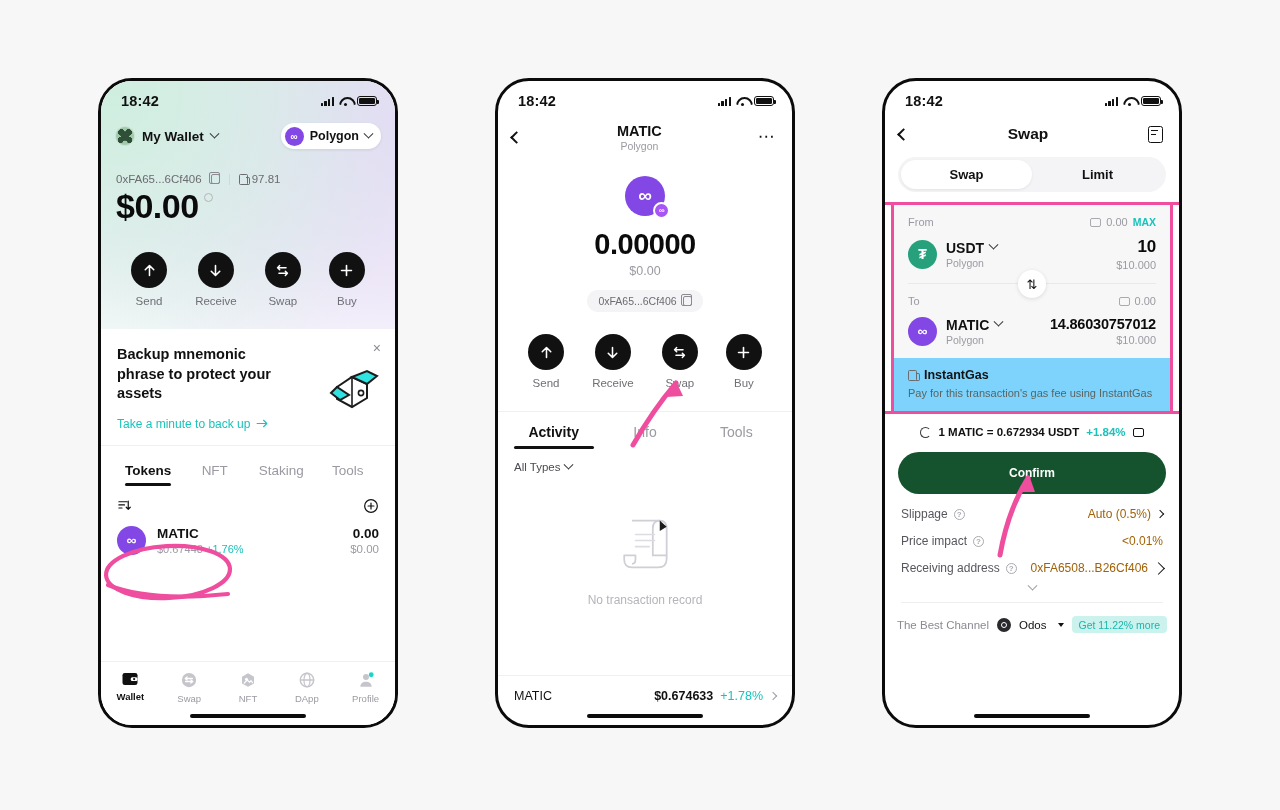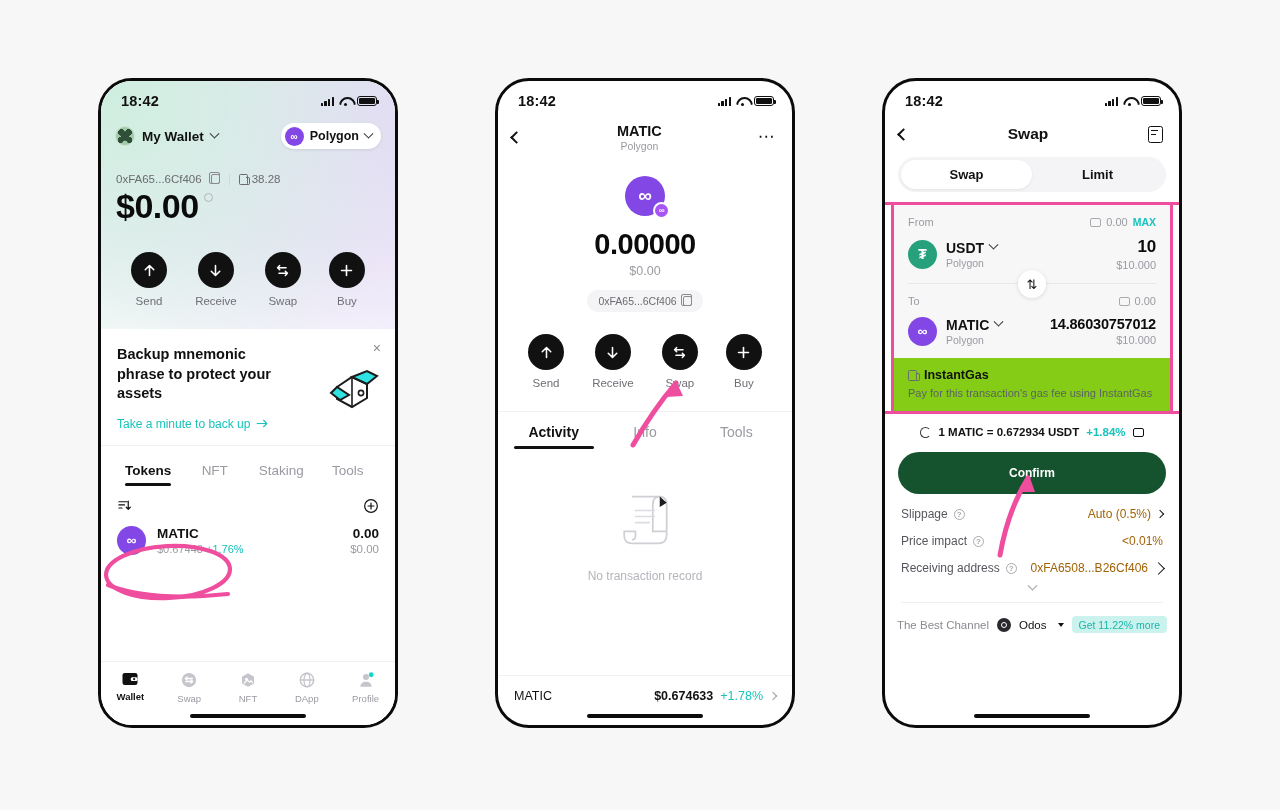--- a/index.html
+++ b/index.html
@@ -204,21 +204,21 @@
   .sw-right { text-align:right; }
   .sw-amt { font-size:17px; font-weight:800; color:#0b0b0b; letter-spacing:-.2px;}
   .sw-amt.small { font-size:14.5px; }
   .sw-usd { font-size:11px; color:#9a9aa2; margin-top:2px; }
   .sw-swapbtn {
     position:absolute; left:50%; transform:translate(-50%,-50%); top:0; z-index:3;
     width:28px;height:28px;border-radius:50%;background:#fff; box-shadow:0 1px 4px rgba(0,0,0,.12);
     display:flex;align-items:center;justify-content:center; font-size:13px; color:#111;
   }
   .sw-hairline { height:1px; background:#e9e9ec; margin:0 14px; }
-  .gas-banner { background:#84cc16; padding: 10px 14px 12px 14px; }
+  .gas-banner { background:#7dd3fc; padding: 10px 14px 12px 14px; }
   .gas-title { display:flex; align-items:center; gap:7px; font-size:12.5px; font-weight:700; color:#111; }
   .gas-sub { font-size:11px; color:#5c6462; margin-top:5px; }
   .rate-row { display:flex; align-items:center; justify-content:center; gap:7px; margin-top:12px; font-size:11.5px; color:#111; font-weight:700;}
   .rate-circ { width:11px;height:11px;border:1.6px solid #3a3a40;border-radius:50%;border-right-color:transparent;}
   .rate-up { color:#19c3bb; font-weight:700; }
   .rate-sw { width:11px;height:9px;border:1.5px solid #111;border-radius:2px; }
   .confirm-btn { margin:14px 13px 0 13px; height:42px; border-radius:24px; background:#14532d; color:#fff; font-size:12px; font-weight:700; display:flex; align-items:center; justify-content:center;}
   .det-row { display:flex; align-items:center; justify-content:space-between; padding: 13px 16px 0 16px; }
   .det-l { display:flex; align-items:center; gap:6px; font-size:12px; color:#56565e; }
   .qmark { width:11px;height:11px;border:1.2px solid #a9a9b0;border-radius:50%; font-size:8px; color:#a9a9b0; display:flex;align-items:center;justify-content:center; font-weight:700;}
@@ -275,21 +275,21 @@
             <span class="chev-d"></span>
           </div>
         </div>
 
         <div class="addr-row">
           <div class="addr-txt">0xFA65...6Cf406</div>
           <div class="cp-ico"></div>
           <div class="divider-v"></div>
           <div class="gas-mini">
             <div class="gas-ico"></div>
-            <div class="addr-txt">38.28</div>
+            <div class="addr-txt">97.81</div>
           </div>
         </div>
 
         <div class="balance">
           <span>$0.00</span>
           <span class="eye"></span>
         </div>
 
         <div class="actions">
           <div class="action">
@@ -499,20 +499,24 @@
           <div class="act-label">Buy</div>
         </div>
       </div>
 
       <div class="tabs2">
         <div class="tab2 on">Activity</div>
         <div class="tab2">Info</div>
         <div class="tab2">Tools</div>
       </div>
 
+      <div class="alltypes">
+        <span>All Types</span>
+        <span class="chev-d"></span>
+      </div>
 
       <div class="empty">
         <svg width="78" height="78" viewBox="0 0 90 90">
           <path d="M30 18 L62 18 Q70 18 70 27 L70 62 Q70 72 60 72 L30 72 Q21 72 21 63 L21 58 L34 58 L34 63 Q34 68 30 68" fill="#fff" stroke="#cfcfd6" stroke-width="2" stroke-linejoin="round"></path>
           <path d="M62 18 Q54 18 54 27 L54 58 L70 58" fill="none" stroke="#cfcfd6" stroke-width="2"></path>
           <path d="M62 18 L70 25 L62 30 Z" fill="#1c1c1c"></path>
           <path d="M34 34 L56 34 M34 41 L56 41 M34 48 L50 48" stroke="#dcdce2" stroke-width="1.8" stroke-linecap="round"></path>
         </svg>
         <div class="empty-lab">No transaction record</div>
       </div>

